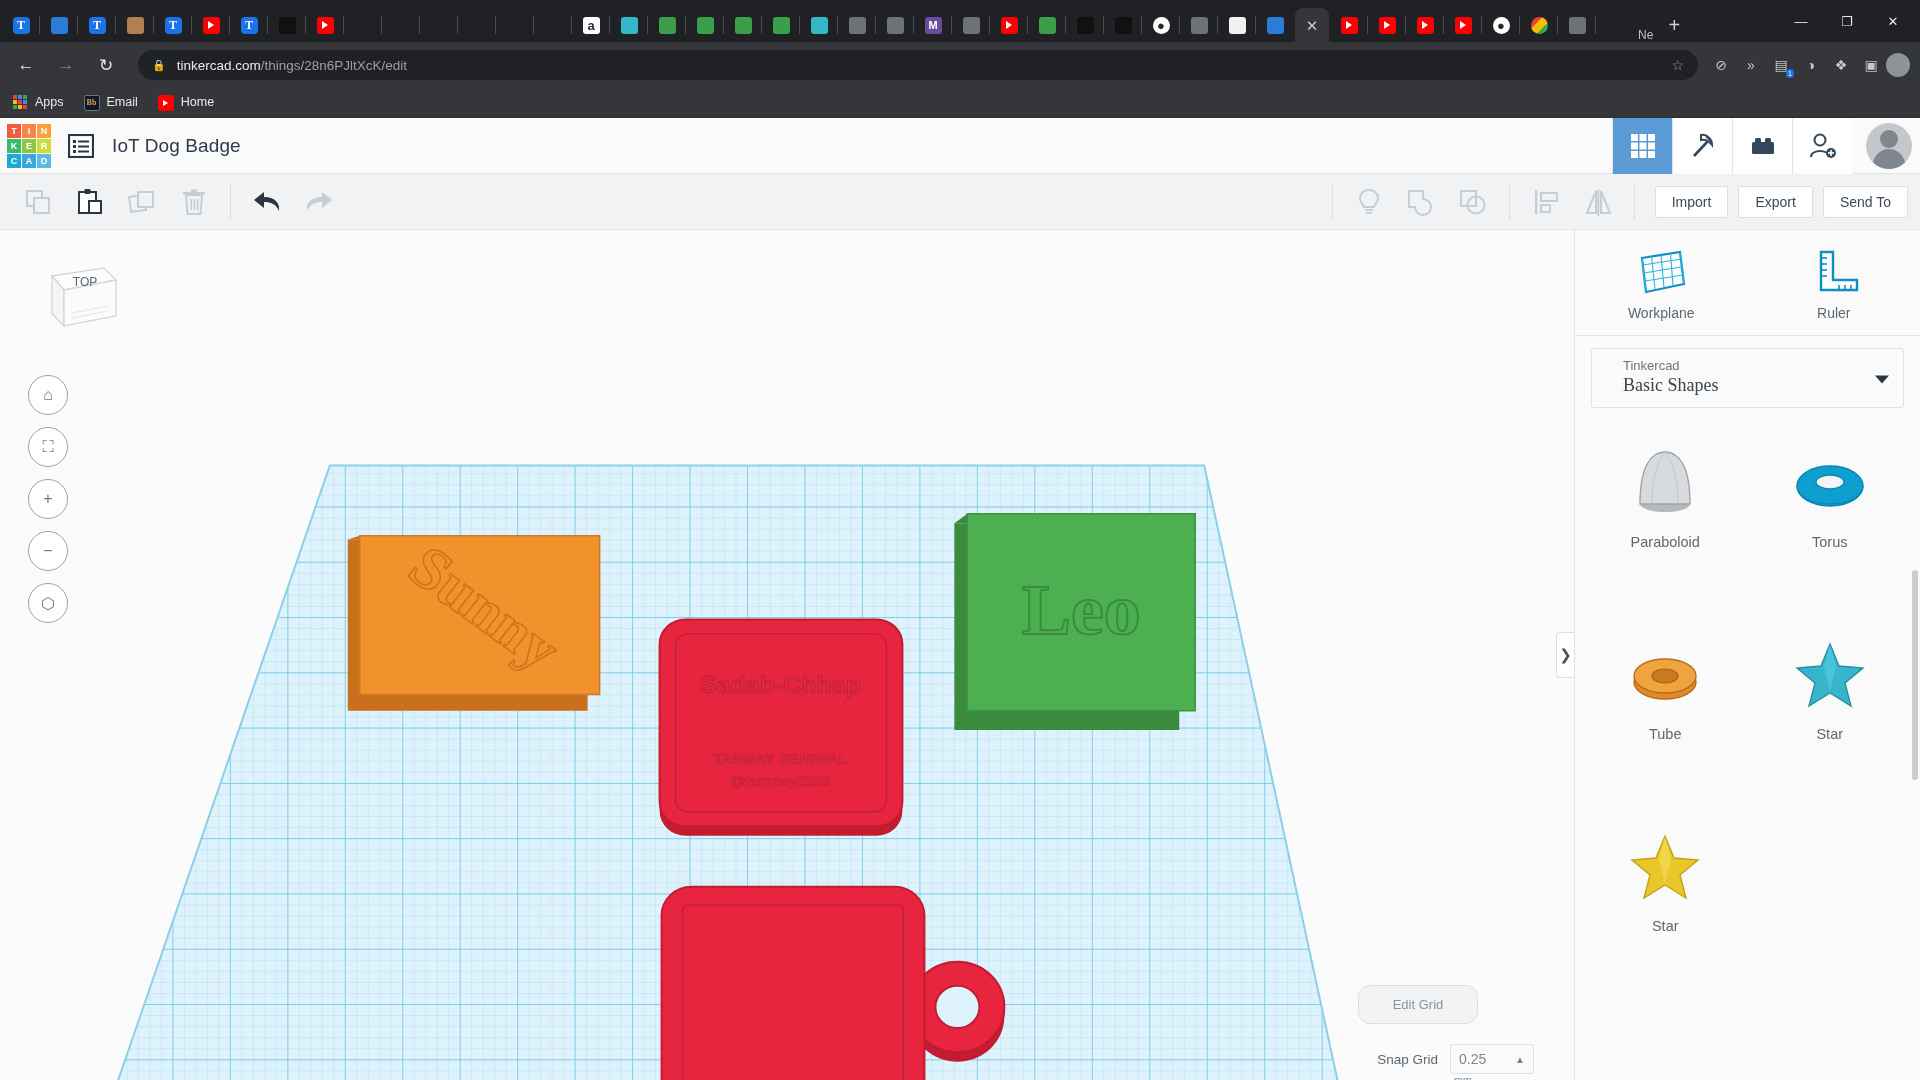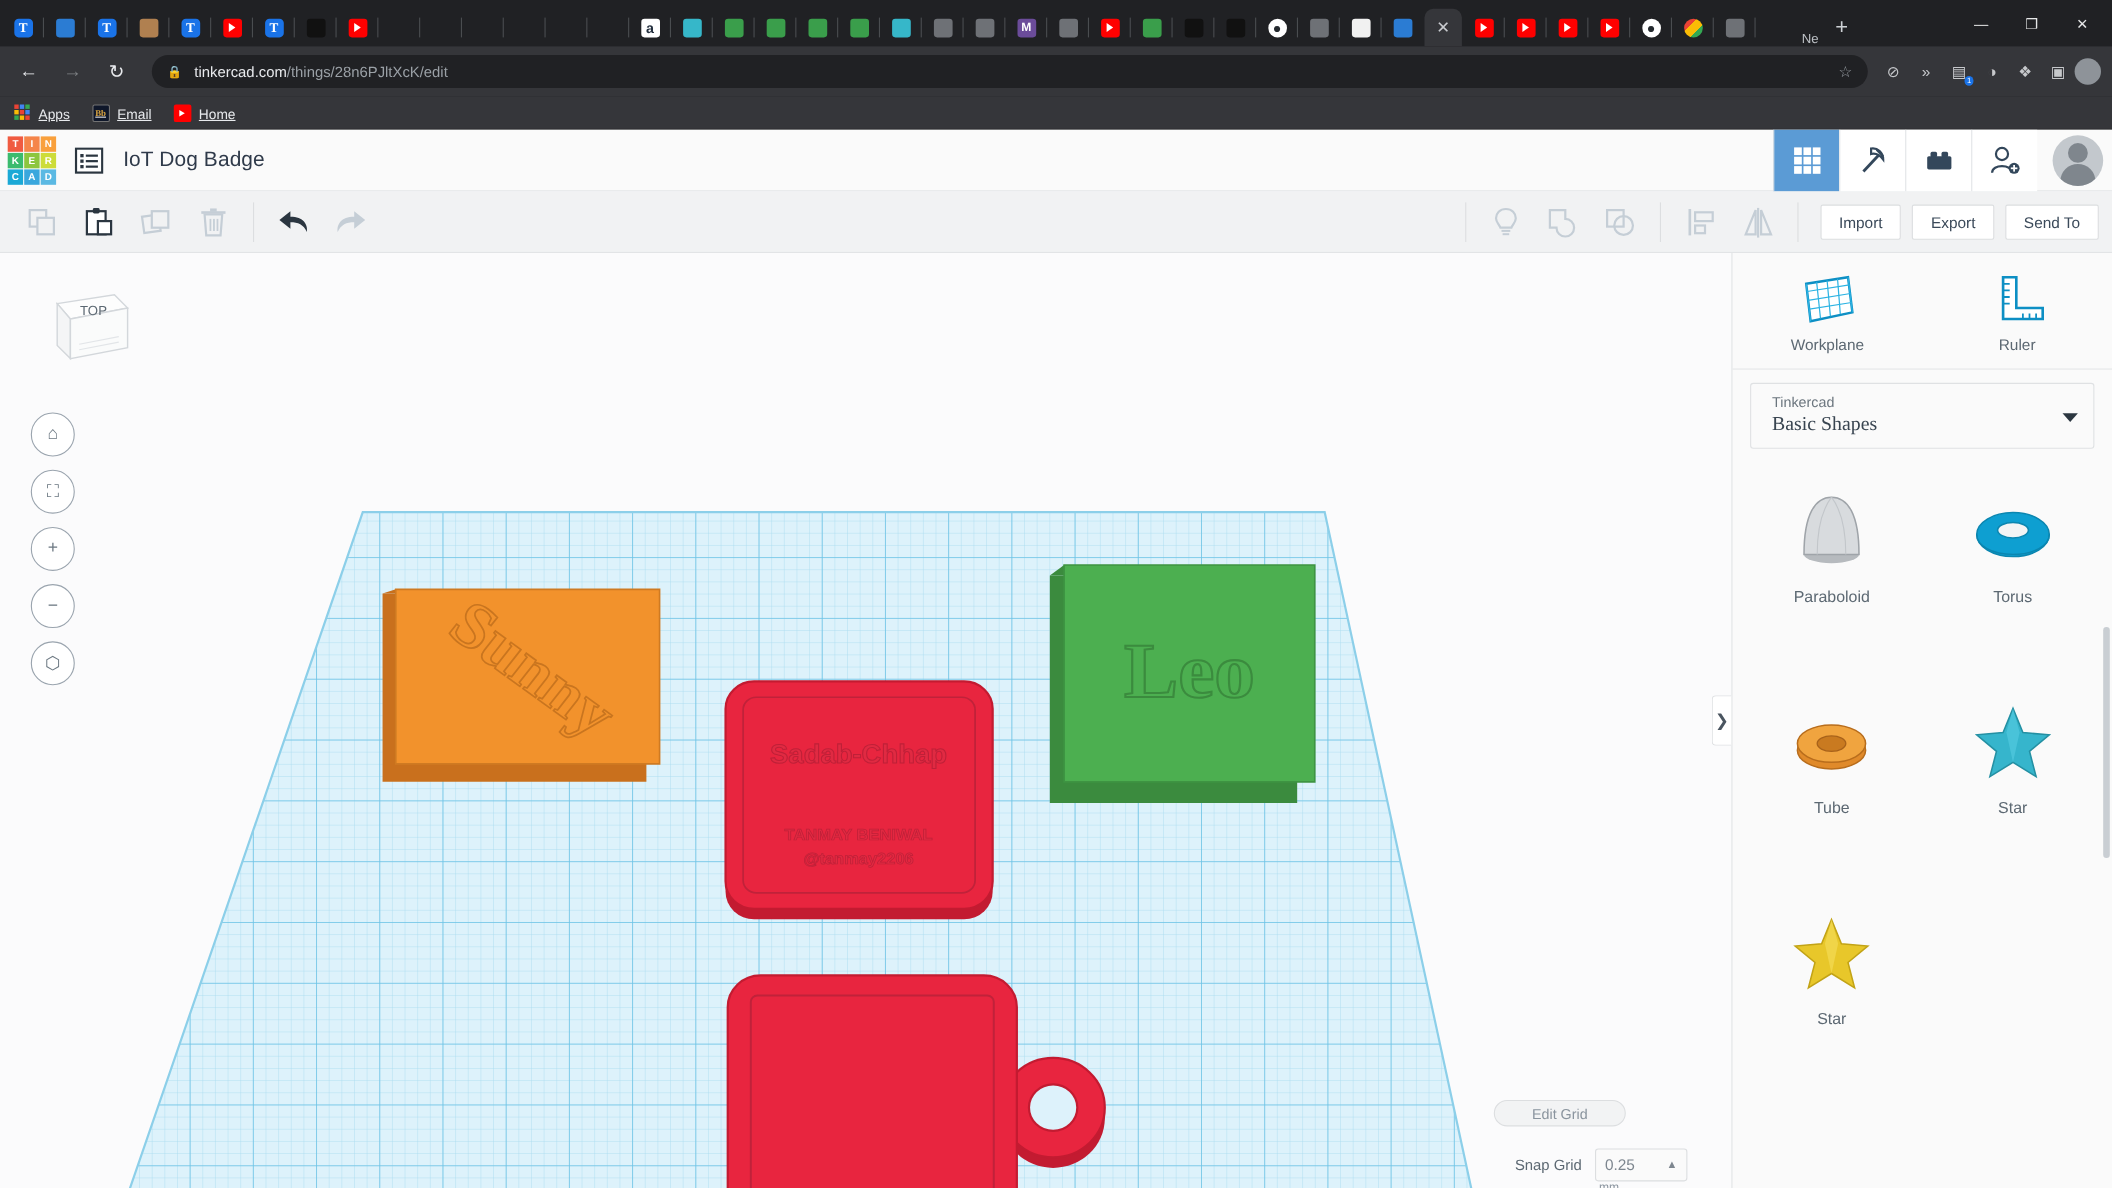--- a/index.html
+++ b/index.html
@@ -78,21 +78,21 @@
   .tb-ext { width: 30px; height: 30px; display:flex; align-items:center; justify-content:center;
     color:#c6c8cb; font-size: 14px; position: relative; }
   .ext-badge { position:absolute; bottom:2px; right:2px; background:#1a73e8; color:#fff;
     font-size:7px; border-radius:6px; padding:0 2px; line-height:9px; }
   .avatar-sm { width:24px; height:24px; border-radius:50%; background:#8e9399; }
 
   .bookmarks {
     height: 30px; background: #35363a; display: flex; align-items: center; padding: 0 12px;
     border-bottom: 1px solid #2b2c2f;
   }
-  .bm { display: flex; align-items: flex-end; margin-right: 20px; color: #e8eaed; font-size: 12.5px; text-decoration: underline; }
+  .bm { display: flex; align-items: flex-start; margin-right: 20px; color: #e8eaed; font-size: 12.5px; }
   .bm-ic { width: 16px; height: 16px; margin-right: 7px; display:flex; align-items:center; justify-content:center;
     font-size: 9px; border-radius: 2px; }
   .bm-apps { display:grid; grid-template-columns: repeat(3,4px); grid-template-rows: repeat(3,4px); gap:1px; }
   .bm-apps i { display:block; width:4px;height:4px; }
   .bm-bb { background:#0f172a; color:#d9a441; border:1px solid #737373; font-weight:bold; font-size:8px;
     font-family:"Liberation Serif",serif; }
   .bm-yt { background:#ff0000; position:relative; }
   .bm-yt::before { content:''; border-left:5px solid #fff; border-top:3px solid transparent; border-bottom:3px solid transparent; }
 
   
@@ -125,42 +125,42 @@
 
   .tc-body { flex:1; display:flex; position:relative; overflow:hidden; }
 
   
   .canvas { flex:1; position:relative; background:#fbfbfc; overflow:hidden; }
   .view-cube { position:absolute; left:42px; top:26px; width:82px; height:82px; }
   .nav-col { position:absolute; left:28px; top:145px; display:flex; flex-direction:column; gap:12px; }
   .nav-circ { width:40px;height:40px;border-radius:50%; border:1.6px solid #9aa4ae; background:#fff;
     display:flex; align-items:center; justify-content:center; color:#6c7882; font-size:16px; }
 
-  .edit-grid-btn { position:absolute; right:96px; bottom:56px; width:120px; height:24px;
+  .edit-grid-btn { position:absolute; right:96px; bottom:56px; width:120px; height:39px;
     background:#f2f3f4; border:1px solid #dcdee0; border-radius:12px; color:#8a949e;
     font-size:13px; display:flex; align-items:center; justify-content:center; }
   .snap-row { position:absolute; right:40px; bottom:6px; display:flex; align-items:center; }
   .snap-lbl { color:#5c6872; font-size:13.5px; margin-right:12px; }
   .snap-box { width:84px;height:30px; border:1px solid #dcdee0; background:#fafafa; border-radius:3px;
     display:flex; align-items:center; padding:0 8px; color:#7d868f; font-size:14px; }
   .snap-unit { position:absolute; right:62px; bottom:-12px; color:#8a949e; font-size:11px; }
 
   
   .collapse-handle { position:absolute; right:0; top:50%; transform:translateY(-50%);
     width:18px;height:46px; background:#fff; border:1px solid #dcdee0; border-right:none;
     border-radius:4px 0 0 4px; display:flex; align-items:center; justify-content:center;
     color:#4a5560; font-size:15px; z-index:5; }
 
   
   .panel { width:346px; background:#fafafa; border-left:1px solid #e2e4e6; display:flex; flex-direction:column; position:relative; }
   .panel-tools { display:flex; border-bottom:1px solid #e4e6e8; }
   .panel-tool { flex:1; padding:18px 0 14px; display:flex; flex-direction:column; align-items:center; gap:9px; }
   .panel-tool-lbl { color:#5c6872; font-size:14px; }
   .panel-sel-wrap { padding:12px 16px 10px; }
-  .panel-select { border:1px solid #dfe1e3; background:#fafafa; border-radius:3px; padding:9px 19px 11px;
+  .panel-select { border:1px solid #dfe1e3; background:#fafafa; border-radius:3px; padding:9px 31px 11px;
     position:relative; }
   .ps-small { color:#6b757e; font-size:13px; margin-bottom:2px; }
   .ps-big { color:#394551; font-size:18px;font-family:Liberation Serif, serif; }
   .ps-caret { position:absolute; right:14px; top:50%; transform:translateY(-30%);
     border-left:7px solid transparent; border-right:7px solid transparent; border-top:8px solid #2b3640; }
   .shapes-grid { flex:1; display:grid; grid-template-columns:1fr 1fr; align-content:start;
     padding:8px 8px 0; overflow:hidden; position:relative; }
   .shape-cell { display:flex; flex-direction:column; align-items:center; justify-content:flex-start;
     padding:18px 0 10px; gap:8px; height:192px; }
   .shape-lbl { color:#5c6872; font-size:14.5px; }

